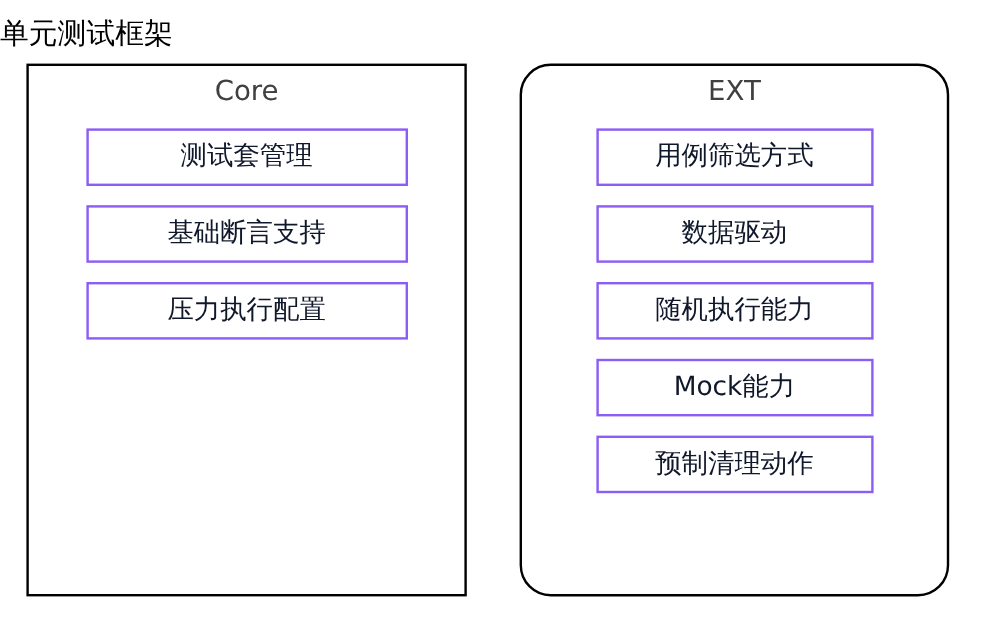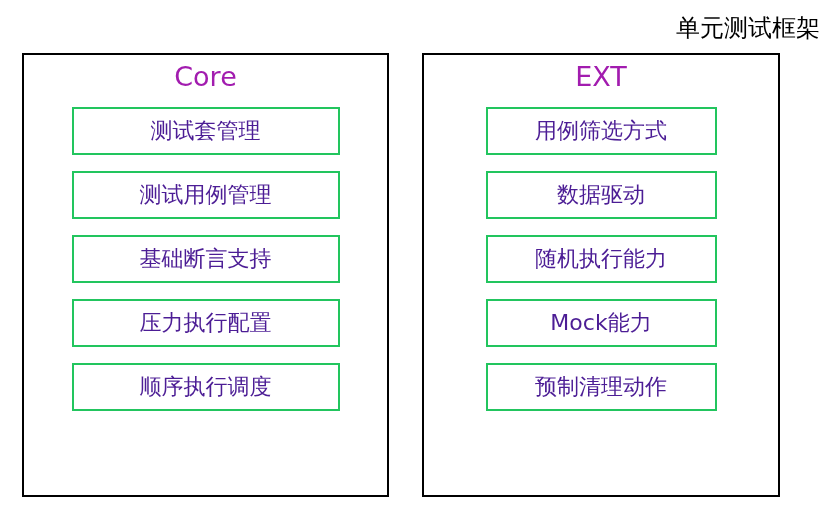--- a/index.html
+++ b/index.html
@@ -18,89 +18,88 @@
     width: 820px;
     height: 517px;
     background: #ffffff;
     overflow: hidden;
   }
   .diagram-title {
     position: absolute;
     top: 14px;
     left: 0;
     width: 100%;
-    text-align: right;
+    text-align: left;
     font-size: 24px;
     line-height: 28px;
     color: #000000;
     white-space: nowrap;
   }
   .panel {
     position: absolute;
     top: 53px;
     height: 440px;
     border: 2px solid #000000;
     background: #ffffff;
     box-sizing: content-box;
   }
   .panel-core {
     left: 22px;
     width: 363px;
   }
   .panel-ext {
-    left: 422px;
+    left: 433px;
     width: 354px;
+    border-radius: 26px;
   }
   .panel-header {
     box-sizing: border-box;
     height: 52px;
     padding-top: 7px;
     text-align: center;
-    font-size: 27px;
+    font-size: 23px;
     line-height: 29px;
-    color: #a21caf;
+    color: #404040;
     white-space: nowrap;
   }
   .items {
     display: flex;
     flex-direction: column;
     align-items: center;
     gap: 16px;
   }
   .item {
     box-sizing: border-box;
     height: 48px;
-    border: 2px solid #22c55e;
+    border: 2px solid #8b5cf6;
     background: #ffffff;
     display: flex;
     align-items: center;
     justify-content: center;
     font-size: 22px;
     line-height: 26px;
-    color: #4c1d95;
+    color: #0f172a;
     white-space: nowrap;
   }
   .panel-core .item { width: 268px; }
   .panel-ext  .item { width: 231px; }
 </style>
 </head>
 <body>
 
 <div class="page">
 
   <div class="diagram-title">单元测试框架</div>
 
   <div class="panel panel-core">
     <div class="panel-header">Core</div>
     <div class="items">
       <div class="item">测试套管理</div>
-      <div class="item">测试用例管理</div>
       <div class="item">基础断言支持</div>
       <div class="item">压力执行配置</div>
-      <div class="item">顺序执行调度</div>
     </div>
   </div>
 
   <div class="panel panel-ext">
     <div class="panel-header">EXT</div>
     <div class="items">
       <div class="item">用例筛选方式</div>
       <div class="item">数据驱动</div>
       <div class="item">随机执行能力</div>
       <div class="item">Mock能力</div>

